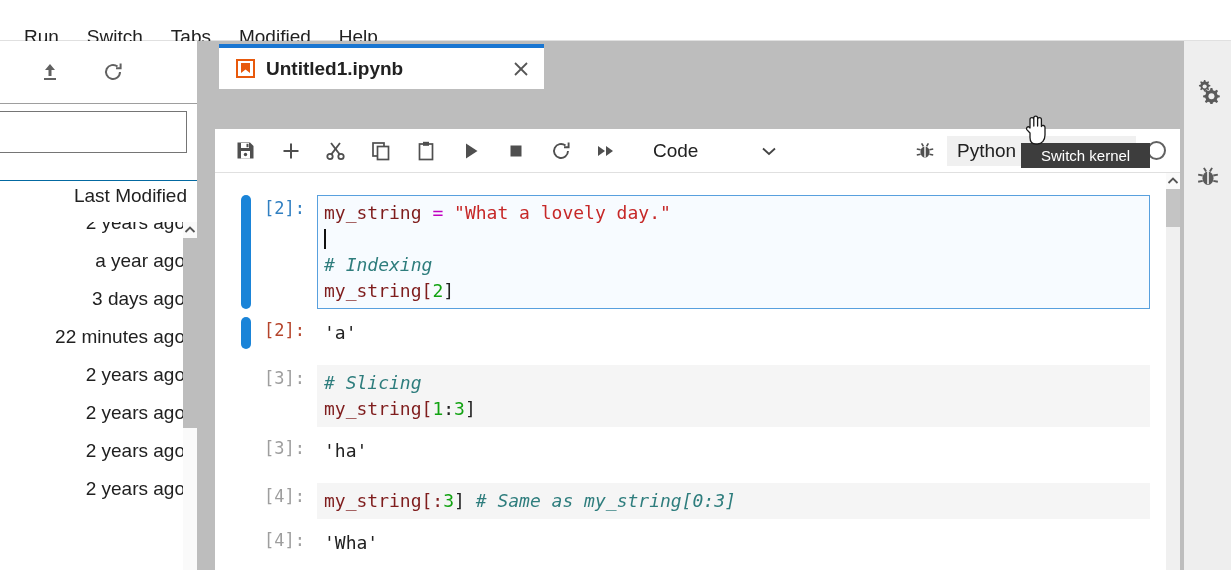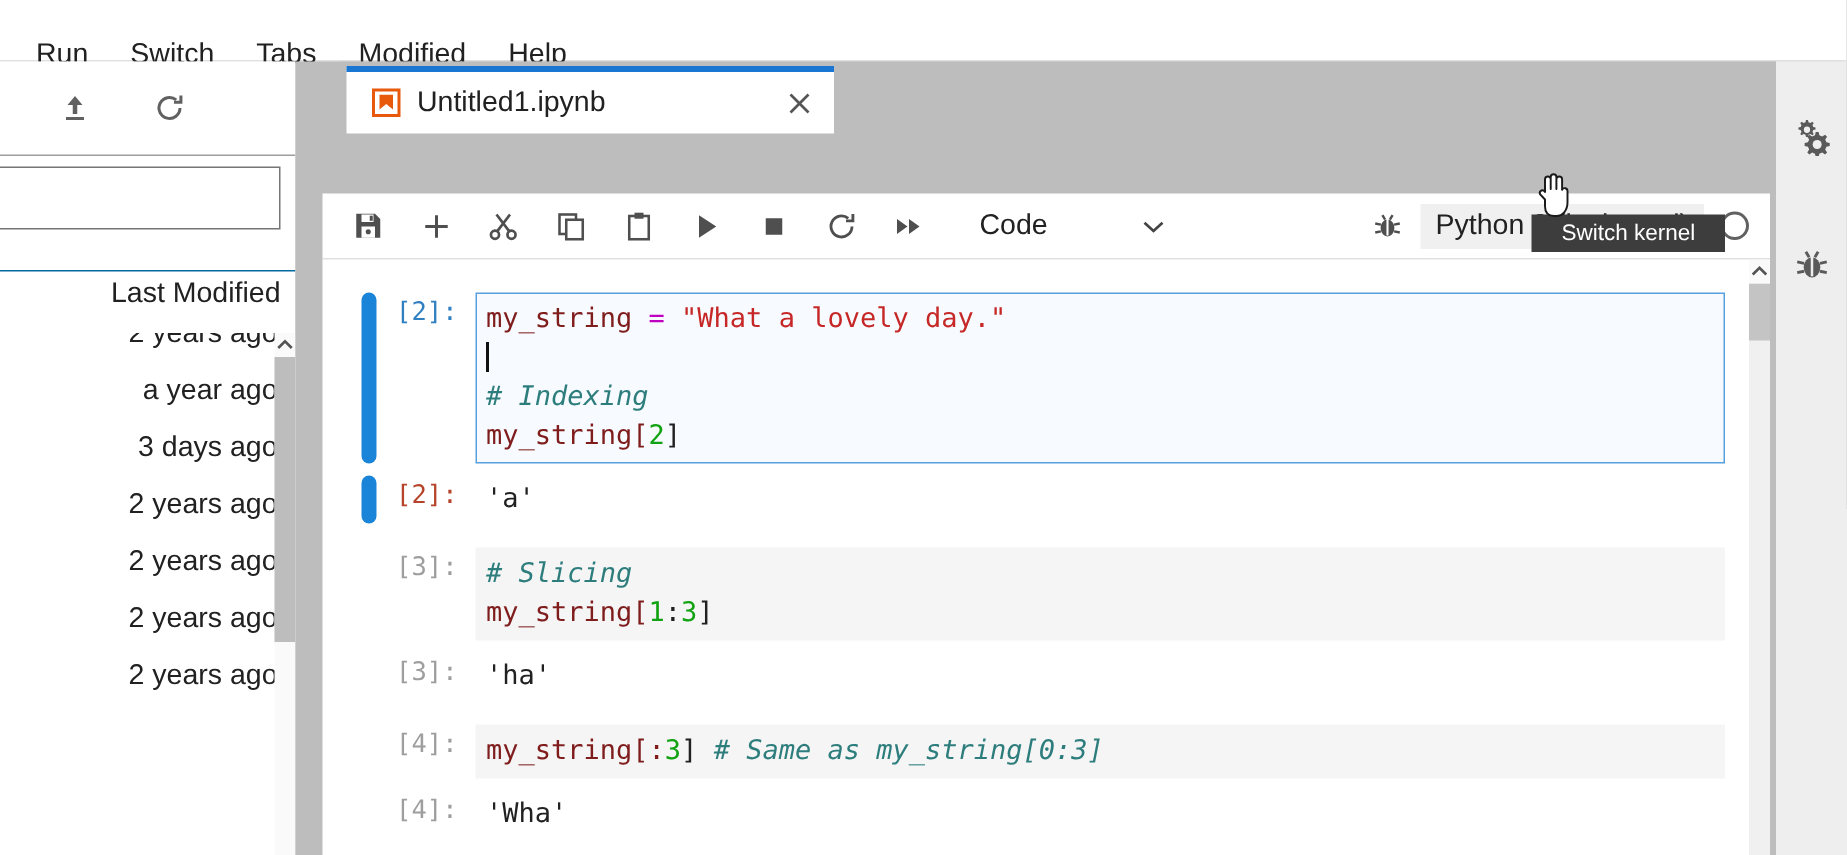--- a/index.html
+++ b/index.html
@@ -75,21 +75,21 @@
   .panel-divider{
     position:absolute;left:197px;top:41px;width:14px;height:529px;background:#bdbdbd;
   }
 
   
   .main{
     position:absolute;left:211px;top:41px;width:973px;height:529px;
     background:#bdbdbd;overflow:hidden;
   }
   .tabbar{
-    position:absolute;left:16px;top:0;width:973px;height:46px;background:#bdbdbd;
+    position:absolute;left:4px;top:0;width:973px;height:46px;background:#bdbdbd;font-weight:bold;
   }
   .tab{
     position:absolute;left:4px;top:3px;width:325px;height:45px;
     background:#ffffff;border-top:4px solid #1976d2;box-sizing:border-box;
     display:flex;align-items:center;
   }
   .tab-icon{
     width:19px;height:19px;margin-left:17px;border:2px solid #e8590c;
     box-sizing:border-box;display:flex;align-items:center;justify-content:center;
     background:#fff;flex:none;
@@ -228,20 +228,21 @@
     </div>
 
     <div class="lp-colhdr">
       <div class="lp-colhdr-label">Last Modified</div>
     </div>
 
     <div class="lp-listwrap" id="file-list">
         <div class="lp-row clip-top">2 years ago</div>
         <div class="lp-row">a year ago</div>
         <div class="lp-row">3 days ago</div>
+        <div class="lp-row">22 minutes ago</div>
         <div class="lp-row">2 years ago</div>
         <div class="lp-row">2 years ago</div>
         <div class="lp-row">2 years ago</div>
         <div class="lp-row">2 years ago</div>
       </div>
 
     <div class="lp-scrollbar"></div>
     <div class="lp-scroll-up">
       <svg width="12" height="10" viewBox="0 0 12 10">
         <path d="M1.5 7 L6 2.6 L10.5 7" fill="none" stroke="#555" stroke-width="1.8"></path>

